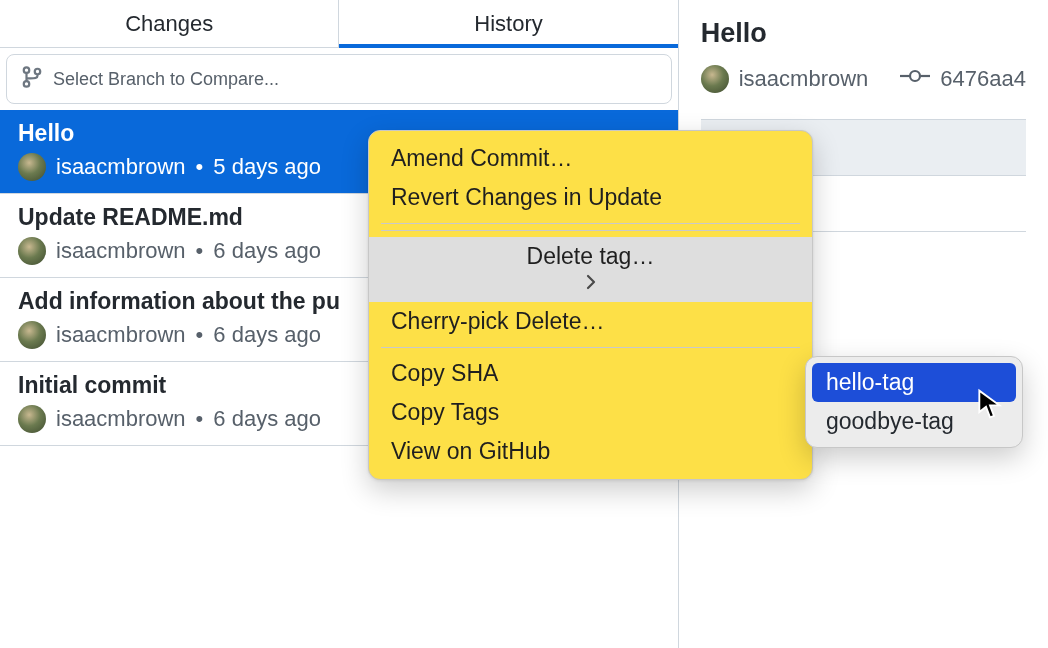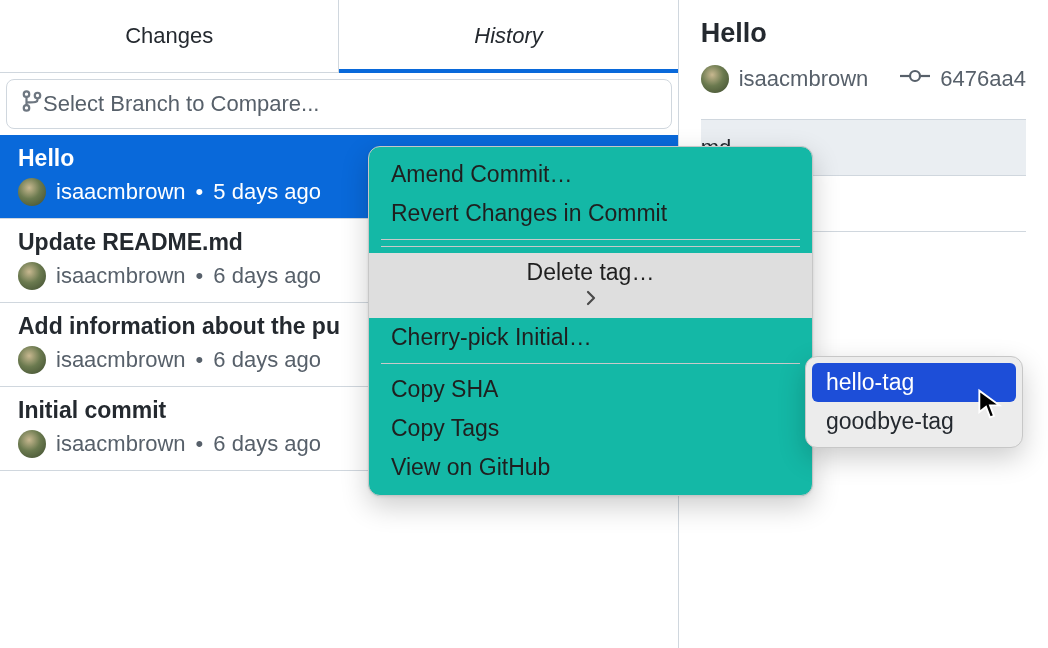--- a/index.html
+++ b/index.html
@@ -24,36 +24,35 @@
     }
     .left-panel {
       width: 685px;
       border-right: 1px solid #d0d7de;
       display: flex;
       flex-direction: column;
       position: relative;
     }
     .tabs {
       display: flex;
-      height: 73px;
+      height: 48px;
       border-bottom: 1px solid #d0d7de;
     }
     .tab {
       flex: 1;
       display: flex;
       align-items: center;
       justify-content: center;
       font-size: 22px;
       cursor: pointer;
       position: relative;
       color: #24292f;
     }
     .tab.active {
       font-weight: 400;
-      font-style: italic;
     }
     .tab.active::after {
       content: '';
       position: absolute;
       bottom: -1px;
       left: 0;
       right: 0;
       height: 4px;
       background: #0969da;
     }
@@ -61,23 +60,24 @@
       width: 1px;
       background: #d0d7de;
     }
     .branch-compare {
       margin: 6px 6px 6px 6px;
       border: 1px solid #d0d7de;
       border-radius: 8px;
       height: 50px;
       display: flex;
       align-items: center;
+      gap: 10px;
       padding: 0 14px;
       color: #57606a;
-      font-size: 22px;
+      font-size: 18px;
     }
     .commit-list {
       flex: 1;
       overflow-y: auto;
     }
     .commit-item {
       padding: 10px 18px 12px 18px;
       border-bottom: 1px solid #d0d7de;
       cursor: pointer;
     }
@@ -149,23 +149,23 @@
     .file-row.selected {
       background: #eaeef2;
     }
     .file-name {
       font-size: 22px;
     }
     
     .context-menu {
       position: absolute;
       left: 368px;
-      top: 146px;
+      top: 130px;
       width: 445px;
-      background: #14b8a6;
+      background: #fde047;
       border: 1px solid #c7c7c7;
       border-radius: 12px;
       box-shadow: 0 10px 28px rgba(0,0,0,0.20), 0 1px 3px rgba(0,0,0,0.08);
       padding: 8px 0;
       z-index: 20;
     }
     .menu-item {
       padding: 6px 22px;
       font-size: 23px;
       color: #1f1f1f;
@@ -308,34 +308,34 @@
       </div>
     </div>
   </div>
 </div>
 
 <div class="context-menu">
   <div class="menu-item">
       <span>Amend Commit…</span>
     </div>
   <div class="menu-item">
-      <span>Revert Changes in Commit</span>
+      <span>Revert Changes in Update</span>
     </div>
   <div class="menu-sep"></div>
   <div class="menu-sep"></div>
   <div class="menu-item hovered">
     <span>Delete tag…</span>
     <span class="submenu-chevron">
       <svg width="12" height="16" viewBox="0 0 12 16">
           <path d="M3 2 L9 8 L3 14" stroke="#4a4a4a" stroke-width="2.2" fill="none" stroke-linecap="round" stroke-linejoin="round"></path>
         </svg>
     </span>
   </div>
   <div class="menu-item">
-      <span>Cherry-pick Initial…</span>
+      <span>Cherry-pick Delete…</span>
     </div>
   <div class="menu-sep"></div>
   <div class="menu-item">
       <span>Copy SHA</span>
     </div>
   <div class="menu-item">
       <span>Copy Tags</span>
     </div>
   <div class="menu-item">
       <span>View on GitHub</span>

